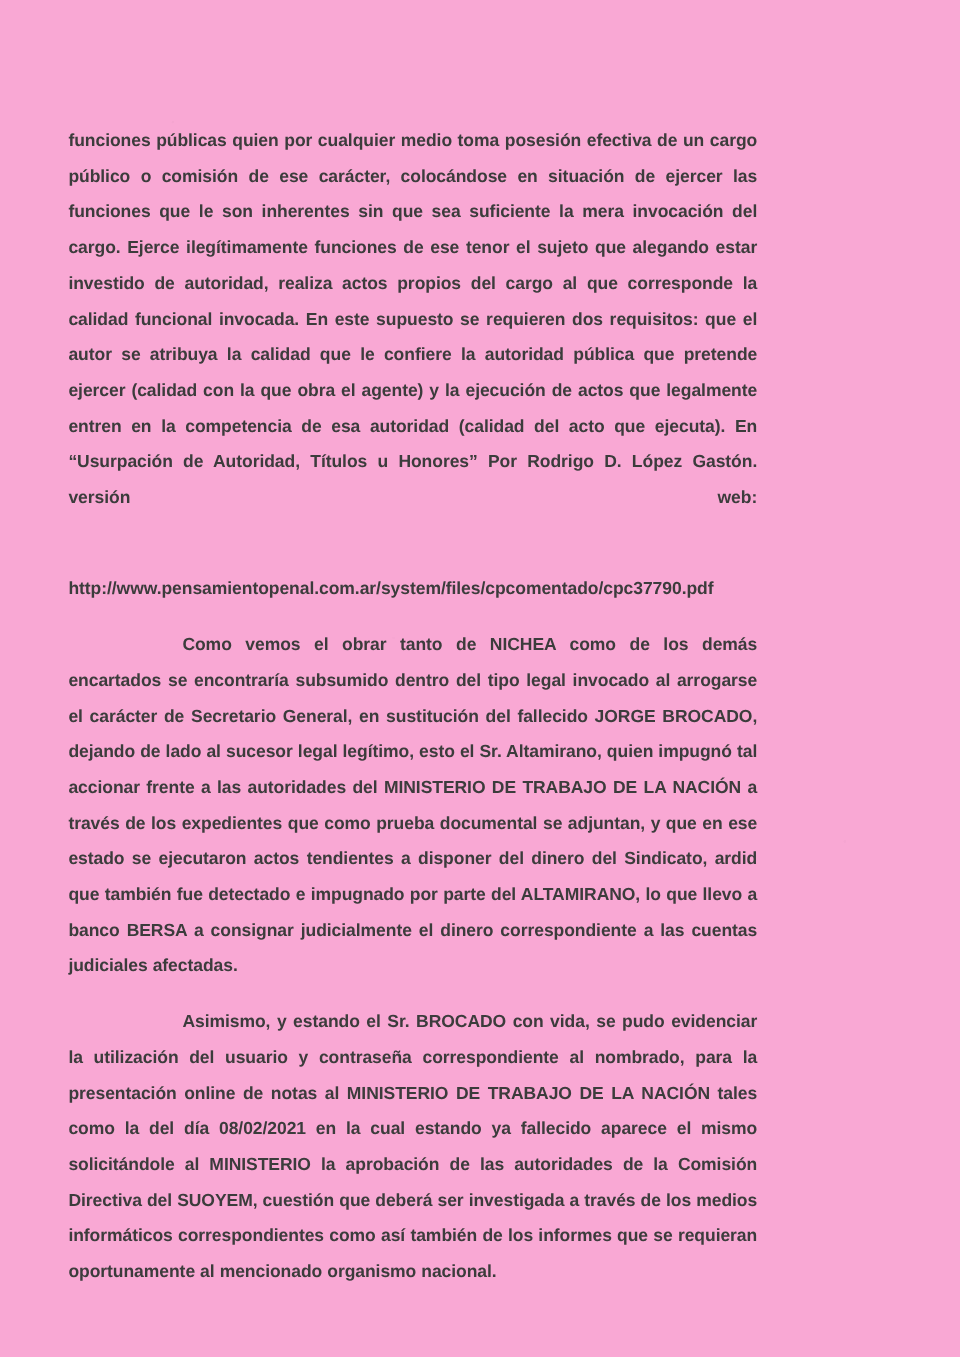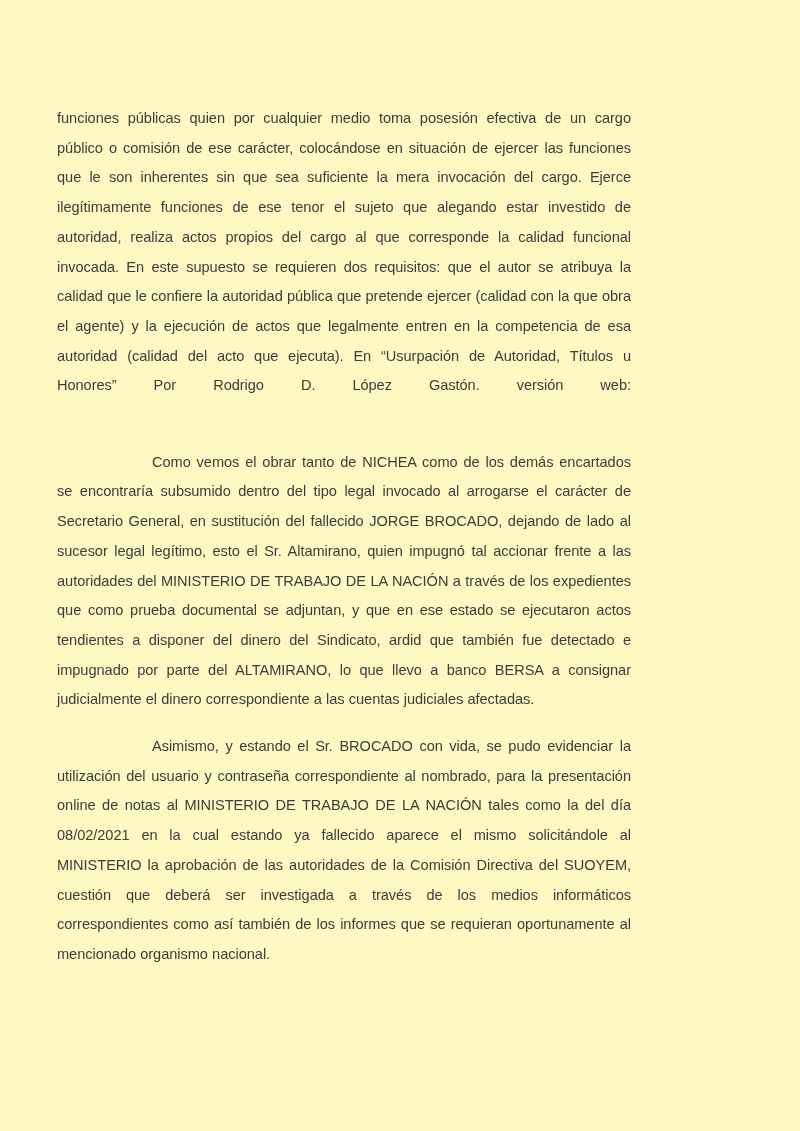--- a/index.html
+++ b/index.html
@@ -4,23 +4,24 @@
 <style>
   html, body {
     margin: 0;
     padding: 0;
     background: #ffffff;
   }
   .page {
     position: relative;
     width: 800px;
     height: 1131px;
-    background: #fef9c3;
+    background: #f9a8d4;
     overflow: hidden;
     font-family: "Liberation Sans", sans-serif;
+    font-weight: bold;
   }
   
   .scan-noise {
     position: absolute;
     inset: 0;
     pointer-events: none;
     background-image:
       radial-gradient(circle at 18% 9%, rgba(0,0,0,0.018) 0 1px, transparent 1.2px),
       radial-gradient(circle at 73% 21%, rgba(0,0,0,0.015) 0 1px, transparent 1.2px),
       radial-gradient(circle at 41% 47%, rgba(0,0,0,0.013) 0 1px, transparent 1.2px),
@@ -72,20 +73,21 @@
 <body>
 
 <div class="page">
 
   <div class="scan-noise"></div>
 
   <div class="text-block">
 
     <p class="para stretch-last">funciones públicas quien por cualquier medio toma posesión efectiva de un cargo público o comisión de ese carácter, colocándose en situación de ejercer las funciones que le son inherentes sin que sea suficiente la mera invocación del cargo.  Ejerce ilegítimamente funciones de ese tenor el sujeto que alegando estar investido de autoridad, realiza actos propios del cargo al que corresponde la calidad funcional invocada.  En este supuesto se requieren dos requisitos:  que el autor se atribuya la calidad que le confiere la autoridad pública que pretende ejercer (calidad con la que obra el agente) y la ejecución de actos que legalmente entren en la competencia de esa autoridad (calidad del acto que ejecuta). En “Usurpación de Autoridad, Títulos u Honores” Por Rodrigo D. López   Gastón. versión web:</p>
 
+    <p class="para url">http://www.pensamientopenal.com.ar/system/files/cpcomentado/cpc37790.pdf</p>
 
     <p class="para indent">Como vemos el obrar tanto de NICHEA como de los demás encartados se encontraría subsumido dentro del tipo legal invocado al arrogarse el carácter de Secretario General, en sustitución del fallecido JORGE BROCADO, dejando de lado al sucesor legal legítimo, esto el Sr. Altamirano, quien impugnó tal accionar frente a las autoridades del MINISTERIO DE TRABAJO DE LA NACIÓN  a través de los expedientes que como prueba documental se adjuntan, y que en ese estado se ejecutaron actos tendientes a disponer del dinero del Sindicato, ardid que también fue detectado e impugnado por parte del ALTAMIRANO, lo que llevo a banco BERSA a consignar judicialmente el dinero correspondiente a las cuentas judiciales afectadas.</p>
 
     <p class="para indent">Asimismo, y estando el Sr. BROCADO con vida, se pudo evidenciar la utilización del usuario y contraseña correspondiente al nombrado, para la presentación online de notas al MINISTERIO DE TRABAJO DE LA NACIÓN tales como la del día 08/02/2021 en la cual estando ya fallecido aparece el mismo solicitándole al MINISTERIO la aprobación de las autoridades de la Comisión Directiva del SUOYEM, cuestión que deberá ser investigada a través de los medios informáticos correspondientes como así también de los informes que se requieran oportunamente al mencionado organismo nacional.</p>
 
 
   </div>
 
 </div>
 

